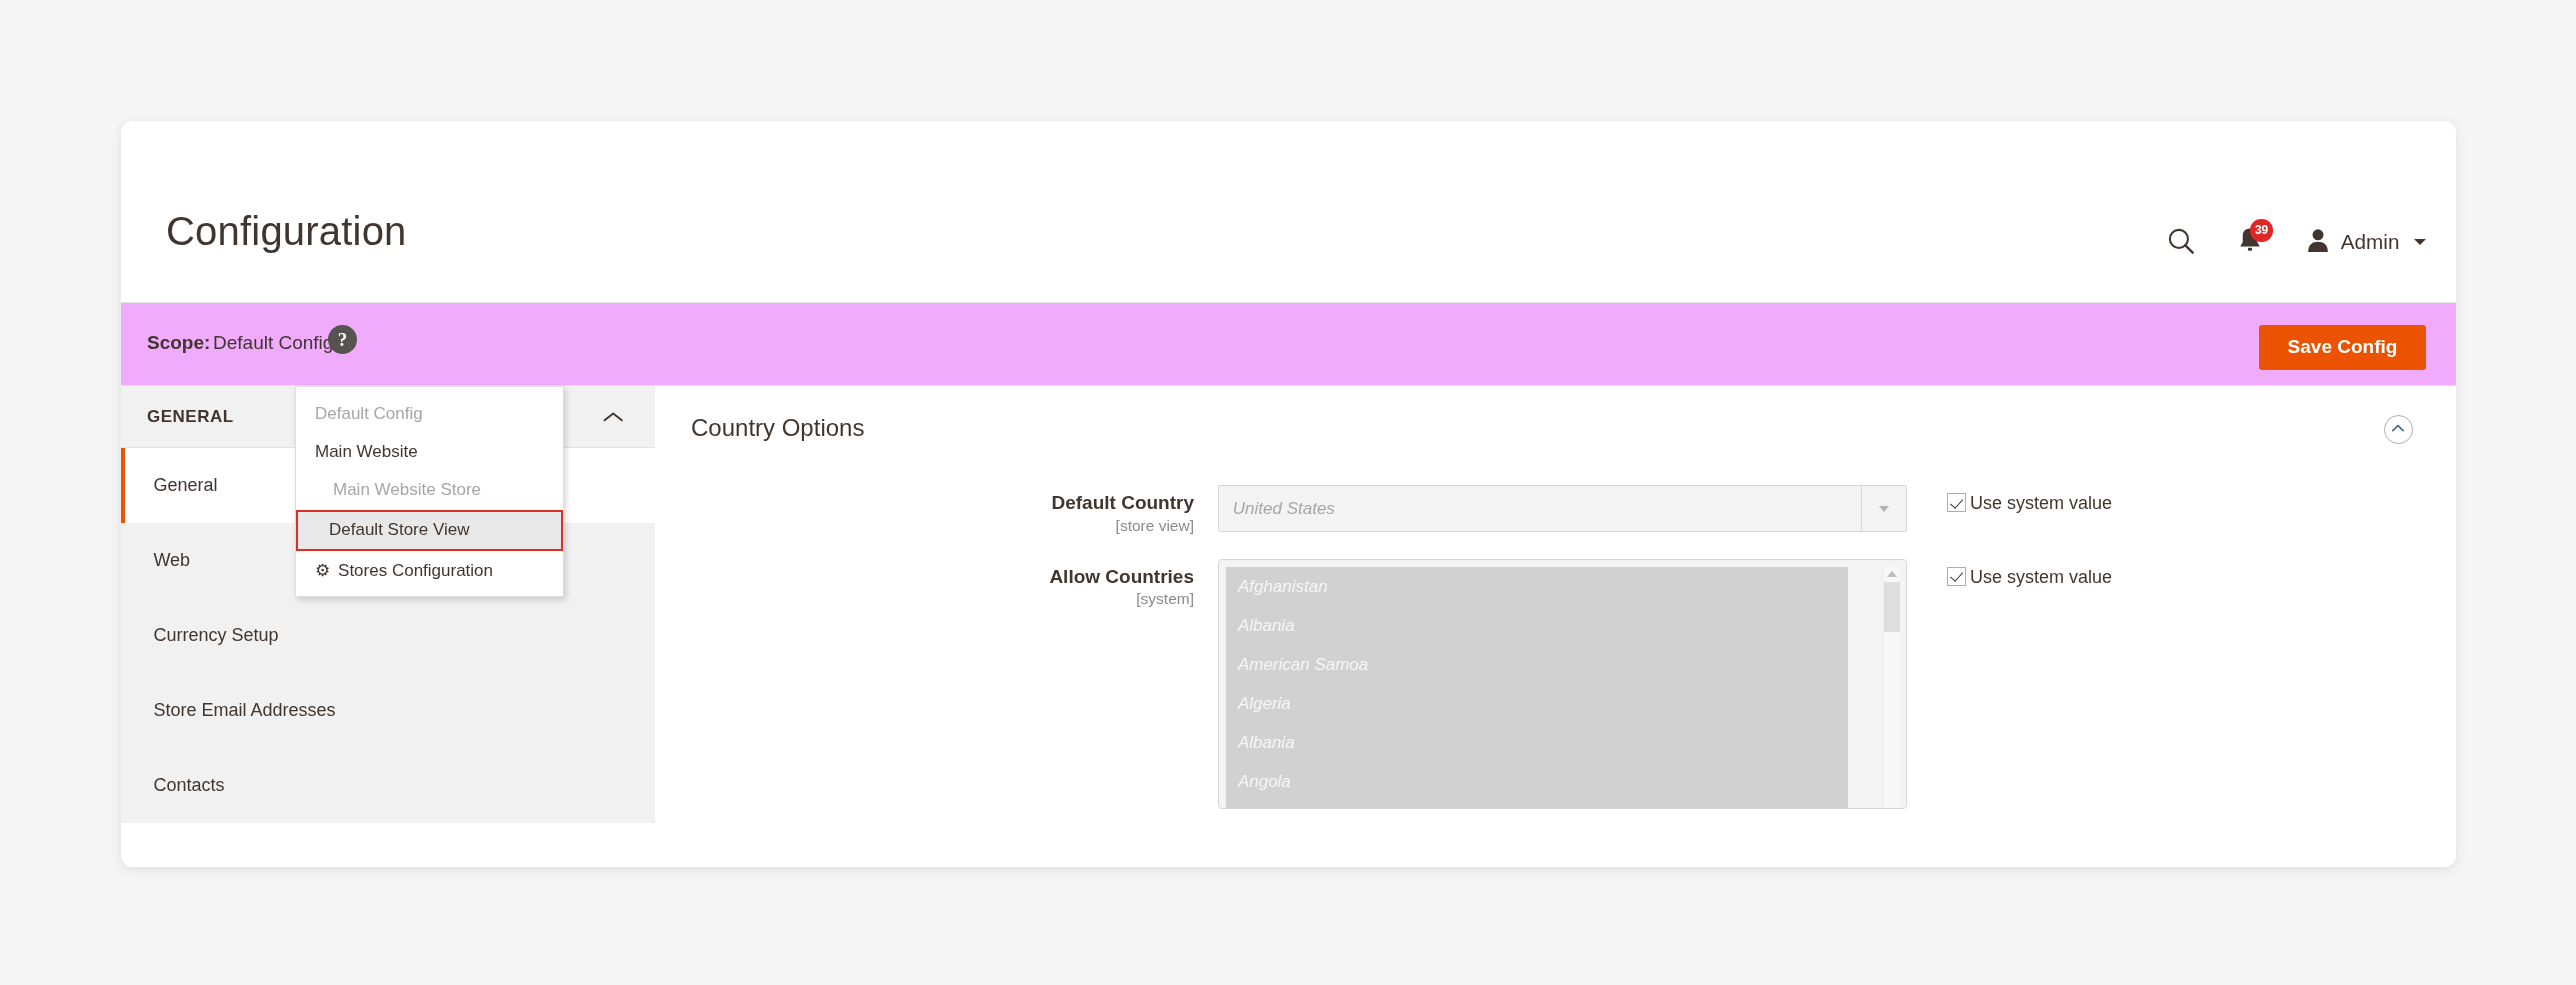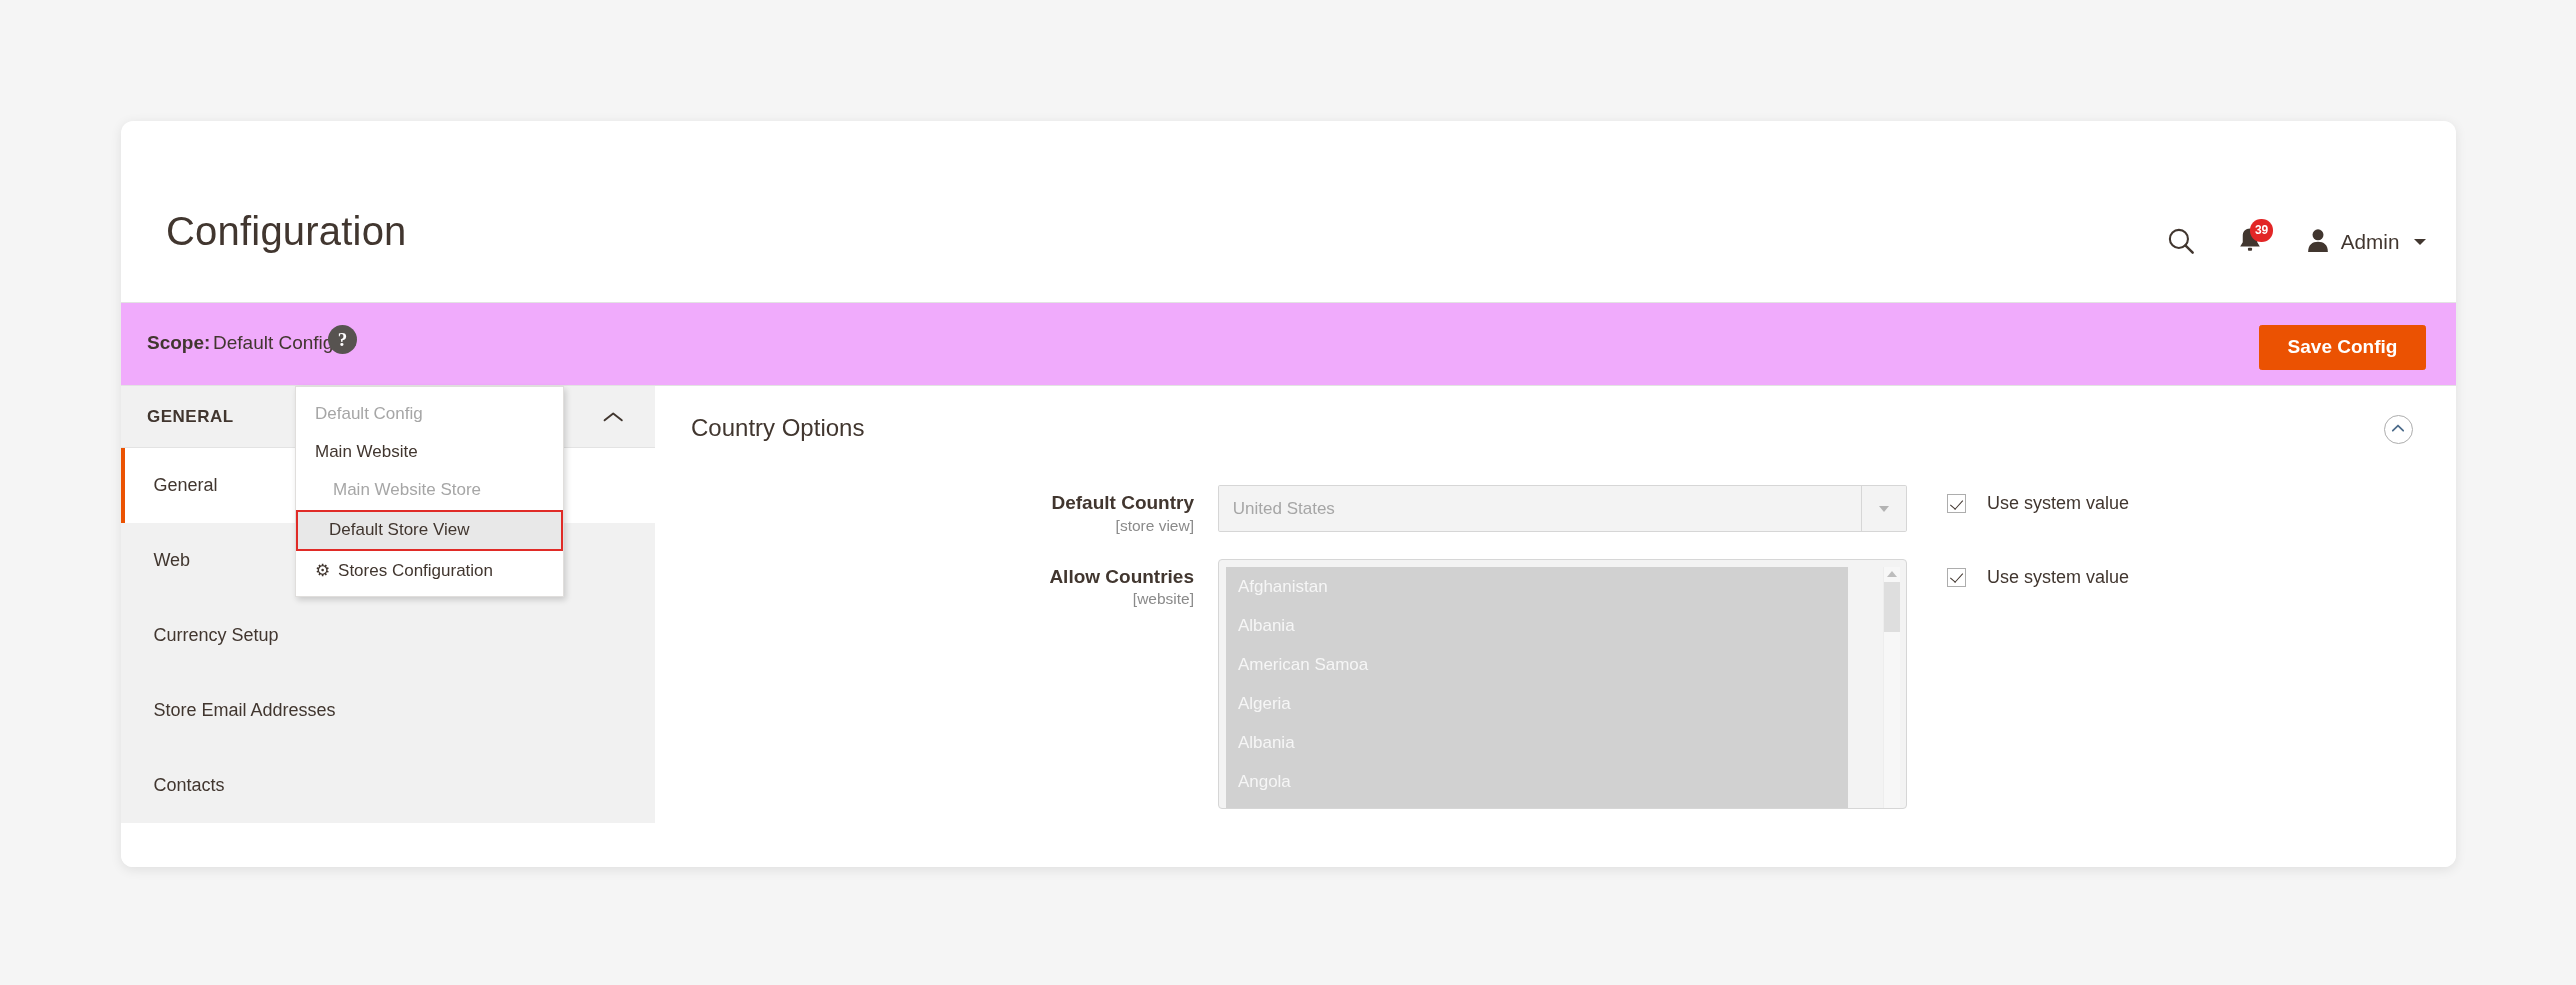--- a/index.html
+++ b/index.html
@@ -289,21 +289,21 @@
     font-weight: 700;
     color: #41362f;
   }
   .field-label .scope-hint {
     display: block;
     font-size: 15.5px;
     color: #8a8a8a;
     margin-top: 2.6px;
   }
 
-  .field-control { width: 689px; flex: 0 0 689px; }
+  .field-control { width: 689px; flex: 0 0 689px; font-style: italic; }
 
   .select-disabled {
     width: 689px;
     height: 47px;
     background: #f3f3f3;
     border: 0.9px solid #d6d6d6;
     border-radius: 1.7px;
     display: flex;
     align-items: center;
     position: relative;
@@ -369,22 +369,22 @@
   }
   .ms-thumb {
     width: 15.5px;
     height: 50px;
     margin: 5.2px auto 0 auto;
     background: #dedede;
   }
 
   .sys-value {
     display: flex;
-    align-items: center;
-    gap: 21px;
+    align-items: flex-start;
+    gap: 4px;
     margin-left: 40px;
     padding-top: 7.8px;
     cursor: pointer;
   }
   .checkbox {
     width: 19px; height: 19px;
     border: 0.9px solid #adadad;
     background: #fff;
     position: relative;
     flex: 0 0 19px;
@@ -514,21 +514,21 @@
           </div>
           <div class="sys-value">
             <span class="checkbox"></span>
             <span class="sys-label">Use system value</span>
           </div>
         </div>
 
         <div class="field-row">
           <div class="field-label">
             <span class="lbl">Allow Countries</span>
-            <span class="scope-hint">[website]</span>
+            <span class="scope-hint">[system]</span>
           </div>
           <div class="field-control">
             <div class="multiselect">
               <div class="ms-inner">
                 <div class="ms-option">Afghanistan</div>
                 <div class="ms-option">Albania</div>
                 <div class="ms-option">American Samoa</div>
                 <div class="ms-option">Algeria</div>
                 <div class="ms-option">Albania</div>
                 <div class="ms-option">Angola</div>

